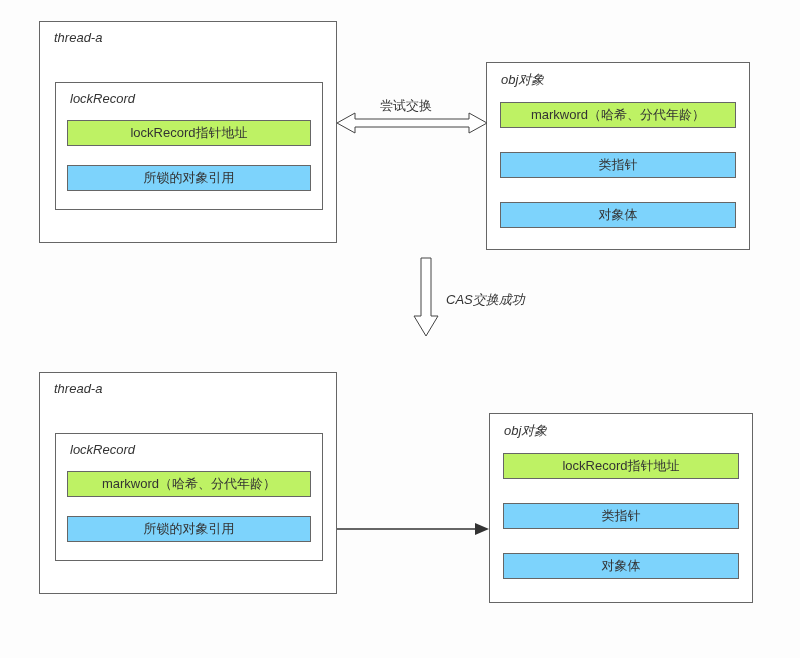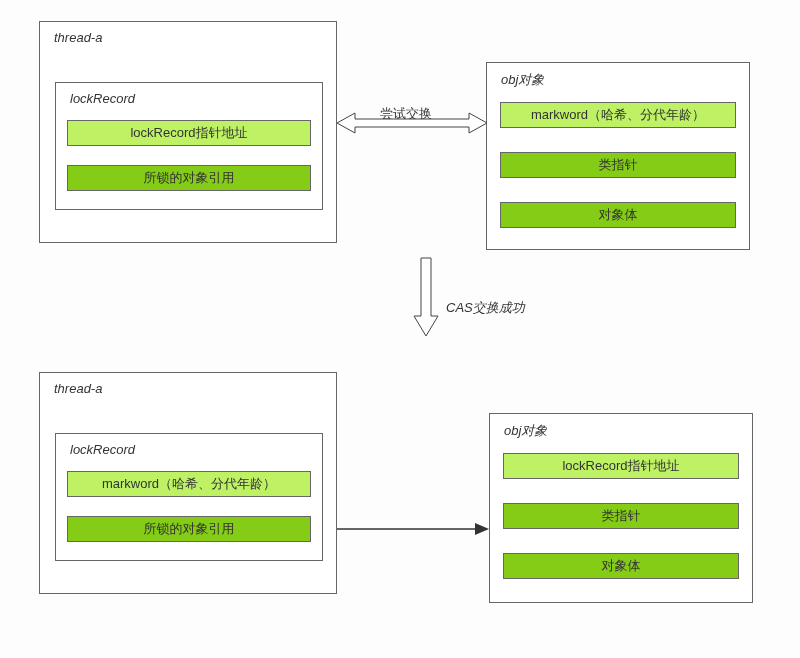--- a/index.html
+++ b/index.html
@@ -25,32 +25,31 @@
     font-style: italic;
   }
   .inner-box {
     position: absolute;
     border: 1px solid #666;
     background: #fff;
   }
   .cell {
     position: absolute;
     border: 1px solid #666;
-    background: #84cc16;
+    background: #7dd3fc;
     display: flex;
     align-items: center;
     justify-content: center;
     font-size: 13px;
     height: 26px;
   }
   .pink { background: #bef264; }
   .label {
     position: absolute;
     font-size: 13px;
-    margin-top: 8px;
   }
   svg.arrow {
     position: absolute;
     overflow: visible;
   }
 </style>
 </head>
 <body>
 
 <div class="box" style="left:39px; top:21px; width:298px; height:222px;">

